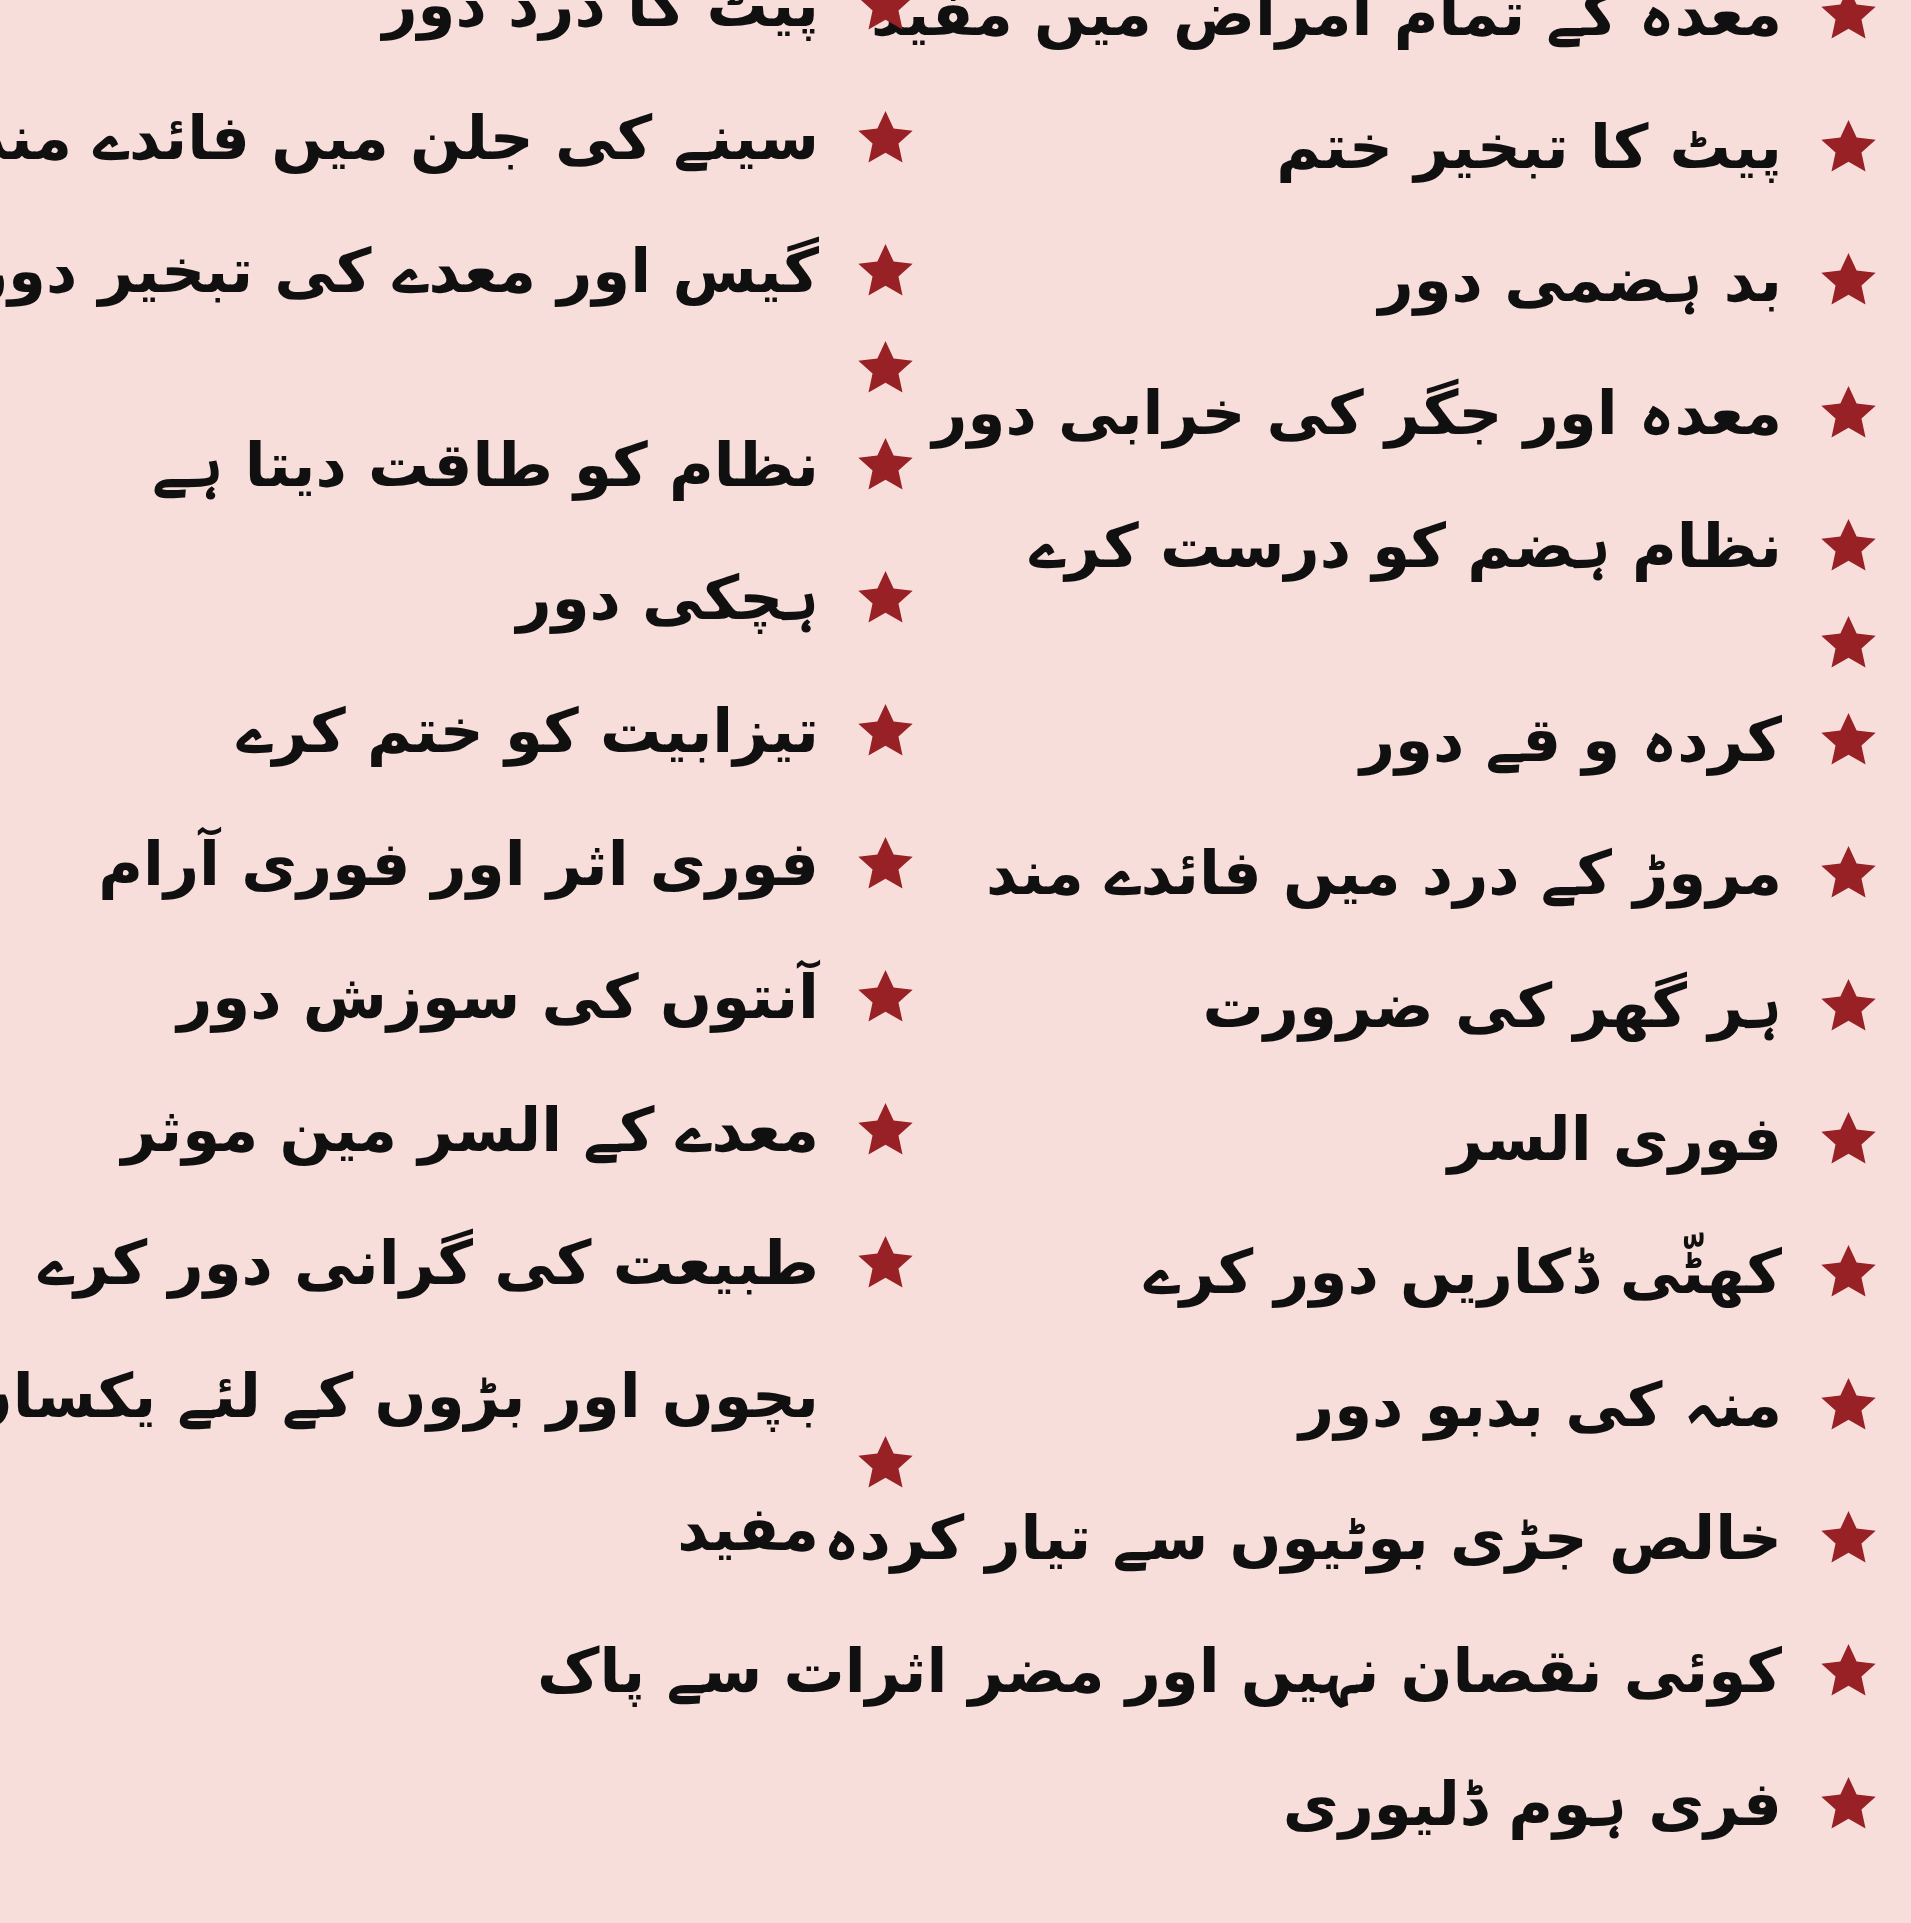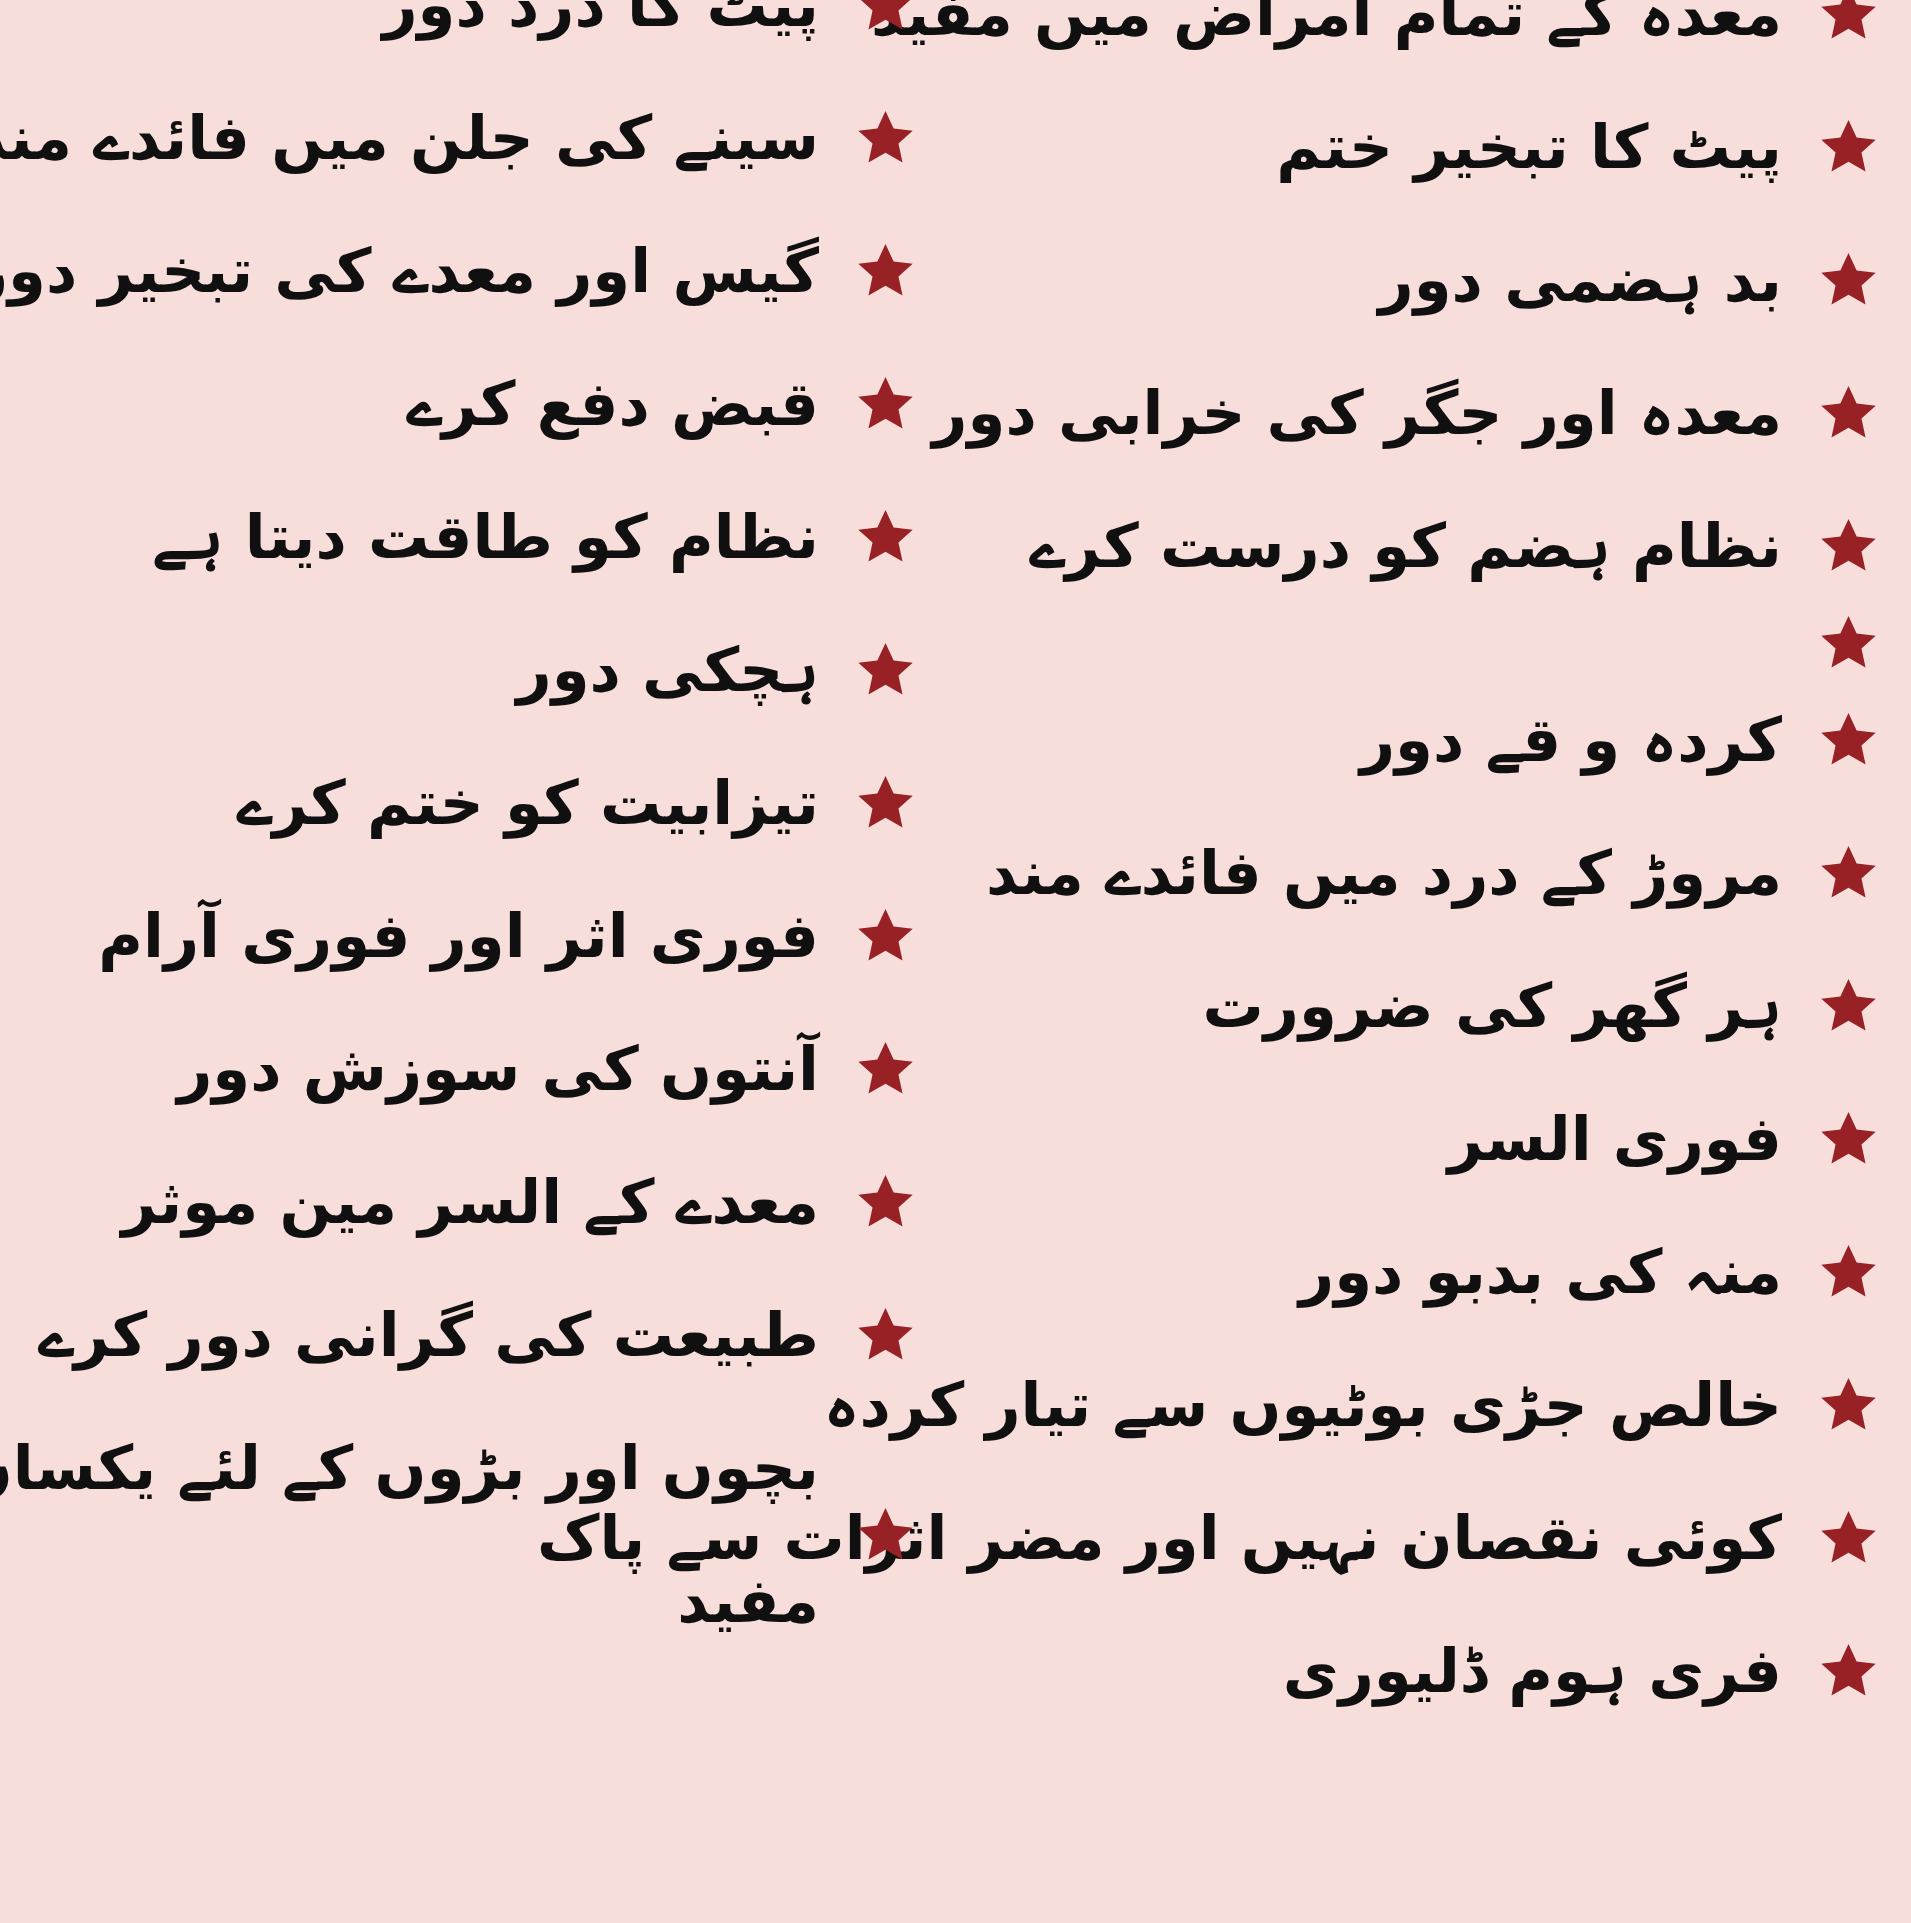--- a/index.html
+++ b/index.html
@@ -118,20 +118,28 @@
           </svg>
         </span>
         <span class="label">فوری السر</span>
       </li>
     <li class="item">
         <span class="star">
           <svg viewBox="0 0 24 24">
             <polygon fill="currentColor" points="12,1.6 15.2,8.5 22.7,9.3 17.1,14.4 18.7,21.8 12,18 5.3,21.8 6.9,14.4 1.3,9.3 8.8,8.5"></polygon>
           </svg>
         </span>
+        <span class="label">کھٹّی ڈکاریں دور کرے</span>
+      </li>
+    <li class="item">
+        <span class="star">
+          <svg viewBox="0 0 24 24">
+            <polygon fill="currentColor" points="12,1.6 15.2,8.5 22.7,9.3 17.1,14.4 18.7,21.8 12,18 5.3,21.8 6.9,14.4 1.3,9.3 8.8,8.5"></polygon>
+          </svg>
+        </span>
         <span class="label">منہ کی بدبو دور</span>
       </li>
     <li class="item">
         <span class="star">
           <svg viewBox="0 0 24 24">
             <polygon fill="currentColor" points="12,1.6 15.2,8.5 22.7,9.3 17.1,14.4 18.7,21.8 12,18 5.3,21.8 6.9,14.4 1.3,9.3 8.8,8.5"></polygon>
           </svg>
         </span>
         <span class="label">خالص جڑی بوٹیوں سے تیار کردہ</span>
       </li>
@@ -177,21 +185,20 @@
           </svg>
         </span>
         <span class="label">گیس اور معدے کی تبخیر دور</span>
       </li>
     <li class="item">
         <span class="star">
           <svg viewBox="0 0 24 24">
             <polygon fill="currentColor" points="12,1.6 15.2,8.5 22.7,9.3 17.1,14.4 18.7,21.8 12,18 5.3,21.8 6.9,14.4 1.3,9.3 8.8,8.5"></polygon>
           </svg>
         </span>
-        <span class="label">قبض دفع کرے</span>
       </li>
     <li class="item">
         <span class="star">
           <svg viewBox="0 0 24 24">
             <polygon fill="currentColor" points="12,1.6 15.2,8.5 22.7,9.3 17.1,14.4 18.7,21.8 12,18 5.3,21.8 6.9,14.4 1.3,9.3 8.8,8.5"></polygon>
           </svg>
         </span>
         <span class="label">نظام کو طاقت دیتا ہے</span>
       </li>
     <li class="item">

